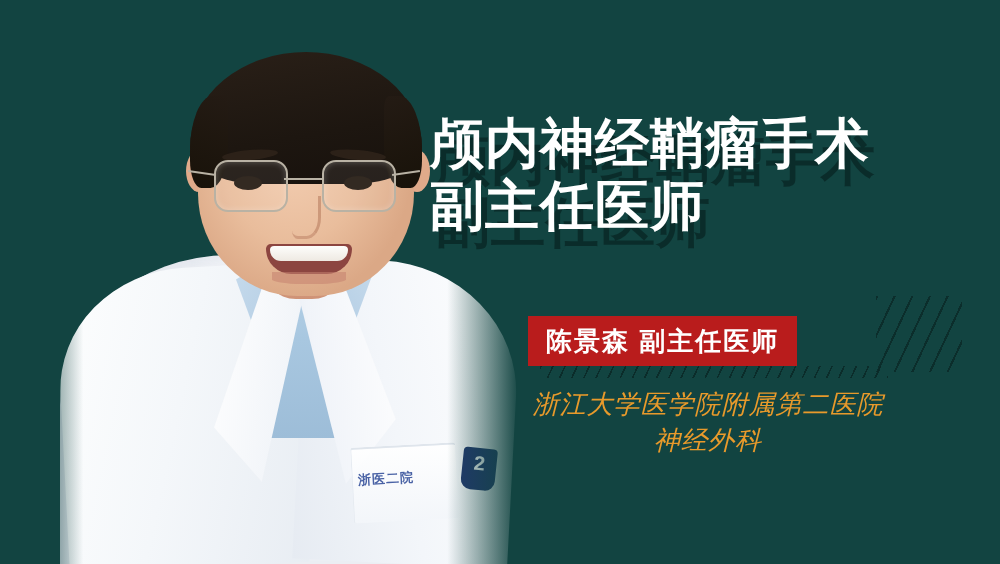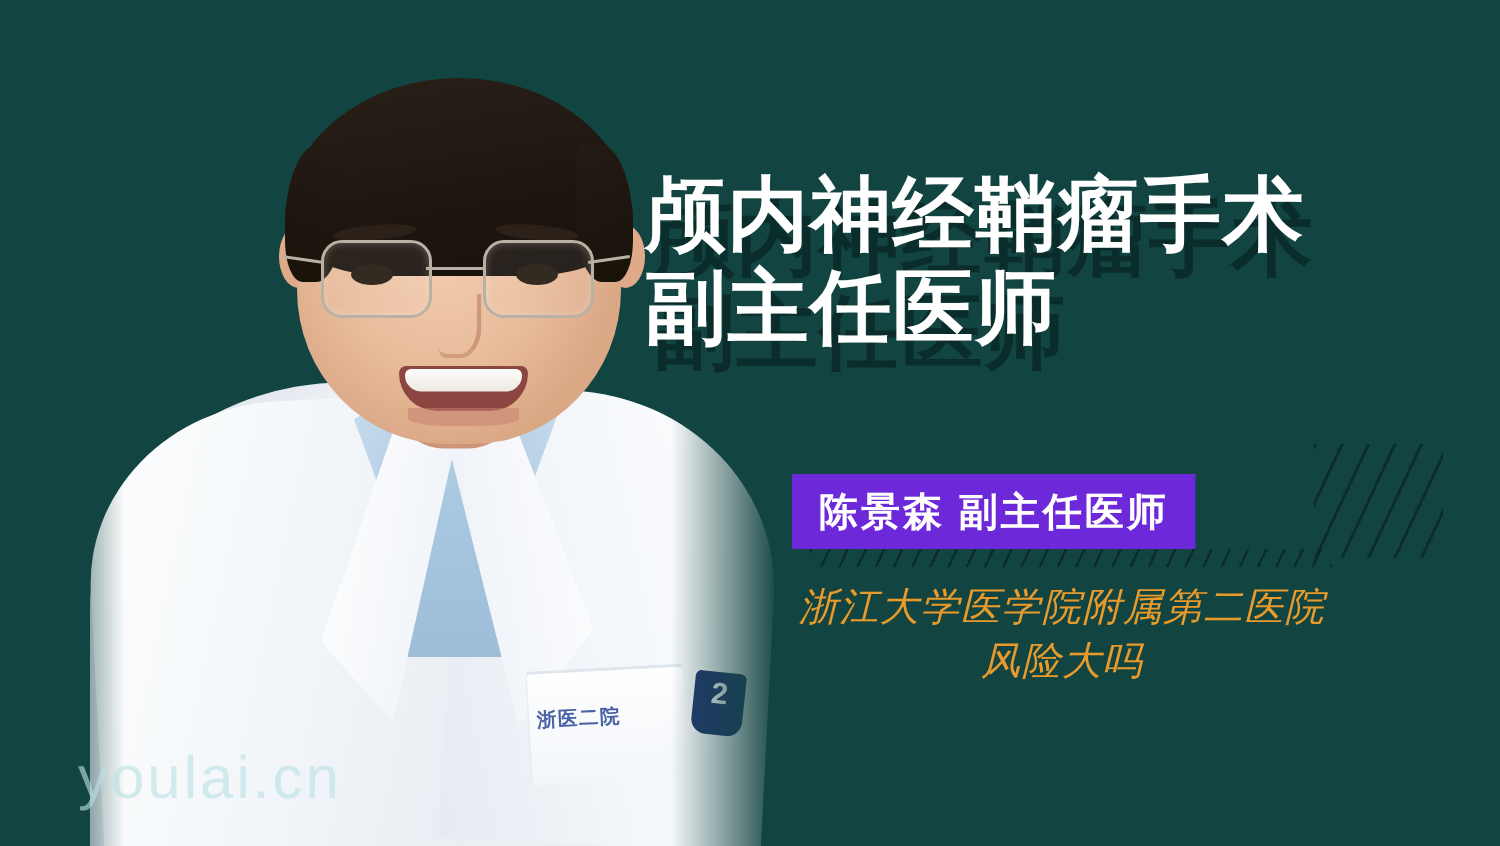--- a/index.html
+++ b/index.html
@@ -327,21 +327,21 @@
   }
 
   #name-badge {
     position: absolute;
     left: 528px;
     top: 316px;
     height: 50px;
     padding: 0 18px;
     display: flex;
     align-items: center;
-    background: #6d28d9;
+    background: #b91c1c;
     color: #ffffff;
     font-size: 26px;
     font-weight: 700;
     letter-spacing: 2px;
     white-space: nowrap;
   }
   .hatch-under {
     position: absolute;
     left: 540px;
     top: 366px;
@@ -444,18 +444,17 @@
 
   <div class="hatch-right"></div>
 
   <div id="name-badge">
     <span>陈景森  副主任医师</span>
   </div>
   <div class="hatch-under"></div>
 
   <div id="hospital-block">
     <div class="hospital-line">浙江大学医学院附属第二医院</div>
-    <div class="hospital-line">风险大吗</div>
+    <div class="hospital-line">神经外科</div>
   </div>
 
-  <div id="watermark">youlai.cn</div>
 
 </div>
 
 </body></html>

